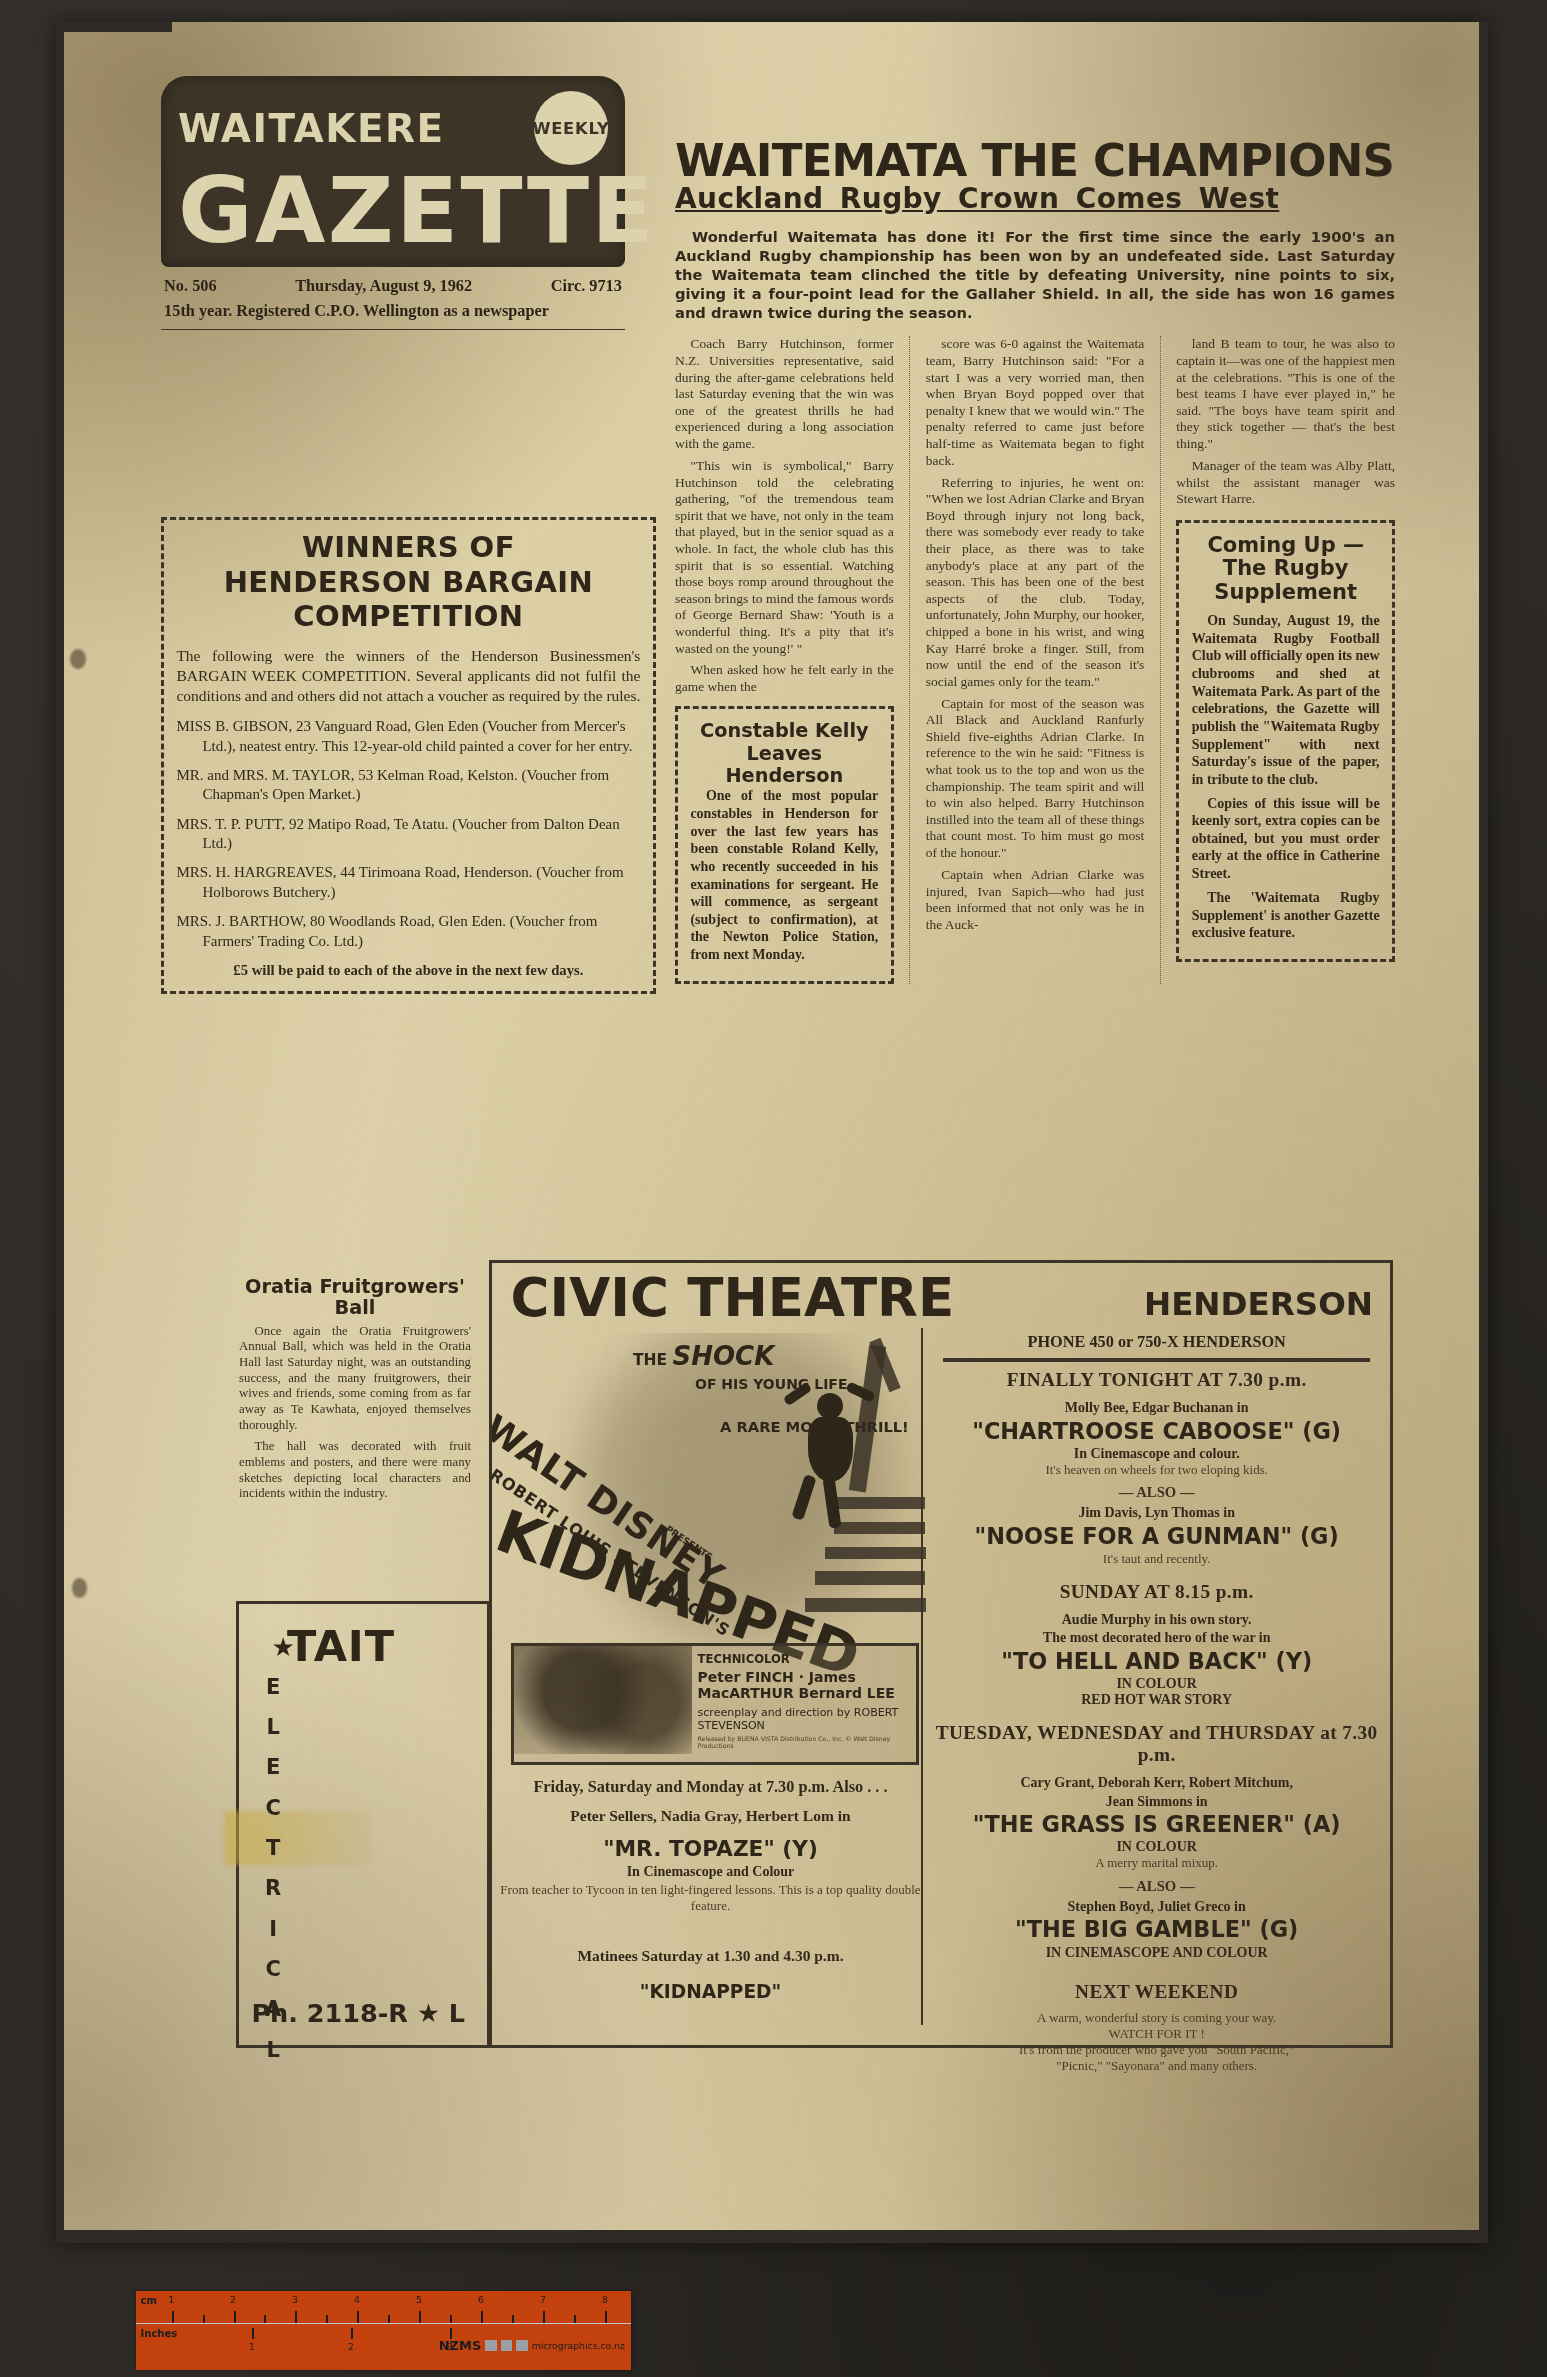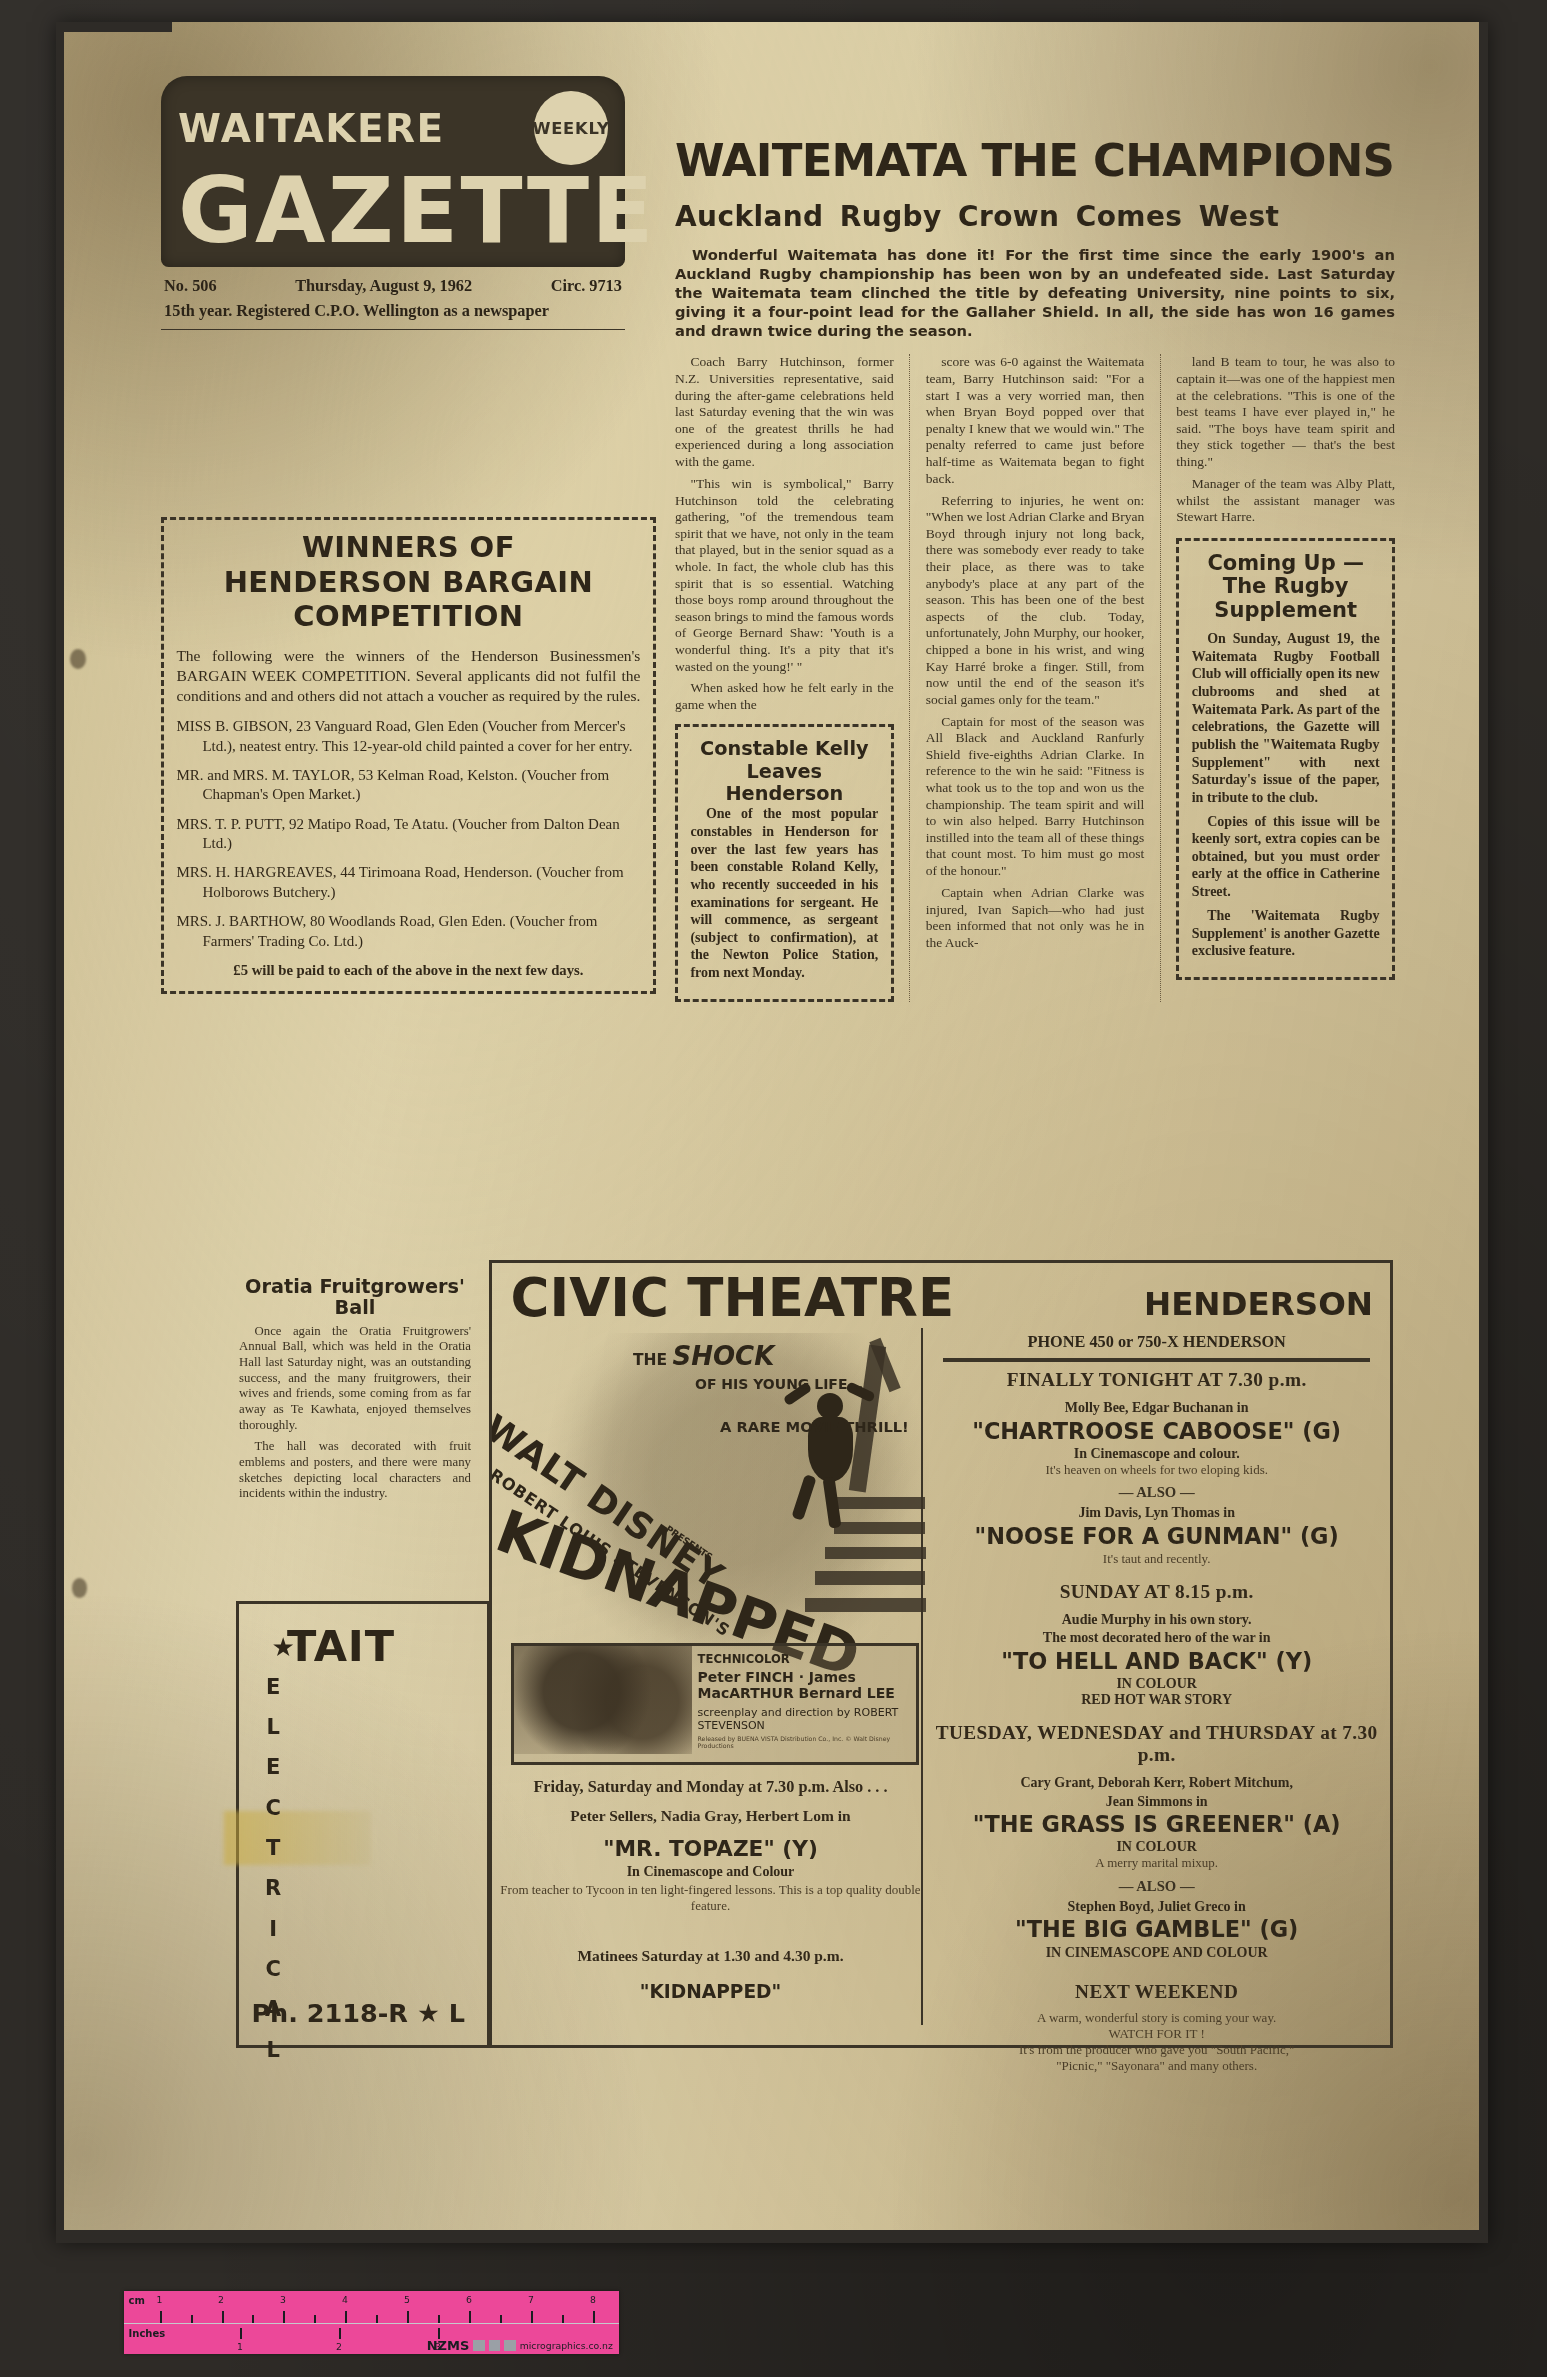--- a/index.html
+++ b/index.html
@@ -83,22 +83,22 @@
      color:#33291a;}
   #winners-foot{font-family:"Liberation Serif", serif;font-weight:bold;
      font-size:14.7px;text-align:center;line-height:1.3;margin-top:6.2px;color:#33291a;}
 
   
   #story{position:absolute;left:619px;top:116px;width:720px;}
   #headline{font-family:"DejaVu Sans", sans-serif;font-weight:bold;
      font-size:45px;letter-spacing:-0.8px;line-height:1;color:#2e2619;
      white-space:nowrap;}
   #subhead{font-family:"DejaVu Sans", sans-serif;font-weight:bold;
-     font-size:28px;letter-spacing:0.4px;line-height:1.1;margin-top:19px;
-     color:#2e2619;word-spacing:6.2px;}
+     font-size:28px;letter-spacing:0.4px;line-height:1.1;margin-top:1px;
+     color:#2e2619;word-spacing:6.2px;text-decoration:underline;}
   #lede{font-family:"DejaVu Sans", sans-serif;font-weight:bold;font-size:14.7px;
      line-height:1.3;margin-top:12.4px;text-align:justify;color:#33291a;}
   #lede p{margin:0;text-indent:17px;}
 
   #story-cols{display:flex;margin-top:14px;gap:0;}
   .scol{width:224px;padding-right:15.5px;position:relative;}
   .scol + .scol{border-left:1.5px dotted #6b5c42;padding-left:15.5px;}
   .scol:nth-child(3){padding-right:0;}
 
   
@@ -212,22 +212,22 @@
   #kid-sched .l3{font-family:"DejaVu Sans", sans-serif;font-weight:bold;font-size:21.7px;
      margin-top:10.8px;color:#2e2619;}
   #kid-sched .l4{font-family:"Liberation Serif", serif;font-weight:bold;font-size:14px;margin-top:3.1px;}
   #kid-sched .l5{font-family:"Liberation Serif", serif;font-size:13px;margin-top:2.3px;
      line-height:1.25;color:#4a3d28;padding:0 2px;}
   #kid-sched .l6{font-family:"Liberation Serif", serif;font-weight:bold;font-size:15.5px;margin-top:33px;}
   #kid-sched .l7{font-family:"DejaVu Sans", sans-serif;font-weight:bold;font-size:18.6px;
      margin-top:15.5px;color:#2e2619;}
 
   
-  #ruler{position:absolute;left:124px;top:2291px;width:495px;height:63px;
-     background:#ec4899;z-index:60;box-shadow:0 0 3.9px rgba(0,0,0,.4);}
+  #ruler{position:absolute;left:136px;top:2291px;width:495px;height:79px;
+     background:#c2410c;z-index:60;box-shadow:0 0 3.9px rgba(0,0,0,.4);}
   #ruler .band{position:relative;height:32px;border-bottom:0.8px solid #c6c9cc;}
   #ruler .lbl{position:absolute;left:4.6px;top:3.9px;font-family:"DejaVu Sans", sans-serif;
      font-weight:bold;font-size:10px;color:#1a1d21;}
   .tick{position:absolute;bottom:0;width:1.5px;background:#1a1d21;}
   .tnum{position:absolute;top:3.1px;font-family:"DejaVu Sans", sans-serif;font-size:9.3px;
      color:#1a1d21;}
   #nzms{position:absolute;right:6.2px;bottom:3.1px;display:flex;align-items:center;gap:3.9px;}
   #nzms .nm{font-family:"DejaVu Sans", sans-serif;font-weight:bold;font-size:13px;color:#1a1d21;}
   #nzms .sq{width:11.6px;height:11.6px;background:#9aa0a6;display:inline-block;}
   #nzms .dm{font-family:"DejaVu Sans", sans-serif;font-size:9.3px;color:#1a1d21;}

